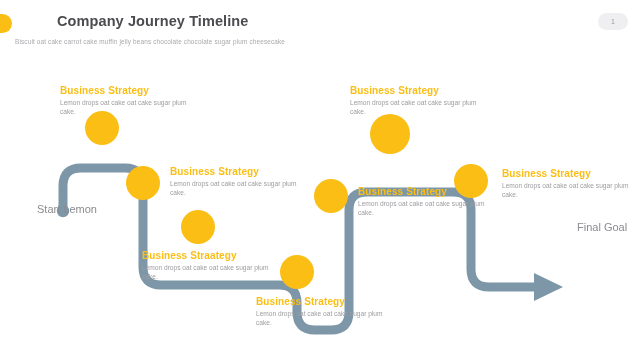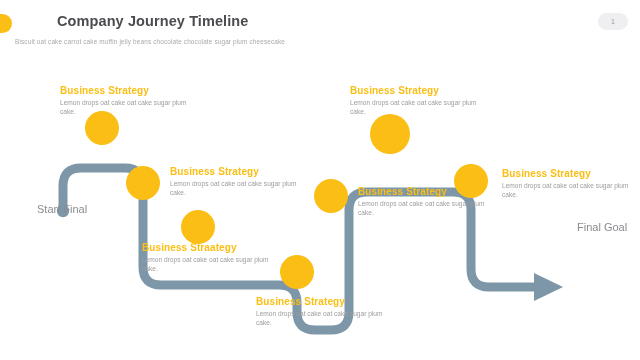--- a/index.html
+++ b/index.html
@@ -147,42 +147,42 @@
              Q 471,134 471,152
              L 471,211
              Q 471,229 489,229
              L 537,229" fill="none" stroke="#7D97A8" stroke-width="9" stroke-linecap="butt" stroke-linejoin="round"></path>
 
     <circle cx="63" cy="153" r="6.2" fill="#7D97A8"></circle>
 
     <polygon points="534,215 563,229 534,243" fill="#7D97A8"></polygon>
   </svg>
 
-  <div class="endpoint-label" style="left:37px; top:145px;">Start Final</div>
+  <div class="endpoint-label" style="left:37px; top:145px;">Start Lemon</div>
   <div class="endpoint-label" style="left:577px; top:163px;">Final Goal</div>
 
   <div class="milestone-node" style="left:85px; top:53px; width:34px; height:34px;"></div>
   <div class="milestone-node" style="left:126px; top:108px; width:34px; height:34px;"></div>
   <div class="milestone-node" style="left:181px; top:152px; width:34px; height:34px;"></div>
   <div class="milestone-node" style="left:280px; top:197px; width:34px; height:34px;"></div>
   <div class="milestone-node" style="left:314px; top:121px; width:34px; height:34px;"></div>
   <div class="milestone-node" style="left:370px; top:56px; width:40px; height:40px;"></div>
   <div class="milestone-node" style="left:454px; top:106px; width:34px; height:34px;"></div>
 
   <div class="milestone-caption" style="left:60px; top:27px;">
     <p class="caption-title">Business Strategy</p>
     <p class="caption-body">Lemon drops oat cake oat cake sugar plum cake.</p>
   </div>
 
   <div class="milestone-caption" style="left:170px; top:108px;">
     <p class="caption-title">Business Strategy</p>
     <p class="caption-body">Lemon drops oat cake oat cake sugar plum cake.</p>
   </div>
 
-  <div class="milestone-caption" style="left:142px; top:184px;">
+  <div class="milestone-caption" style="left:142px; top:192px;">
     <p class="caption-title">Business Straategy</p>
     <p class="caption-body">Lemon drops oat cake oat cake sugar plum cake.</p>
   </div>
 
   <div class="milestone-caption" style="left:256px; top:238px;">
     <p class="caption-title">Business Strategy</p>
     <p class="caption-body">Lemon drops oat cake oat cake sugar plum cake.</p>
   </div>
 
   <div class="milestone-caption" style="left:358px; top:128px;">

